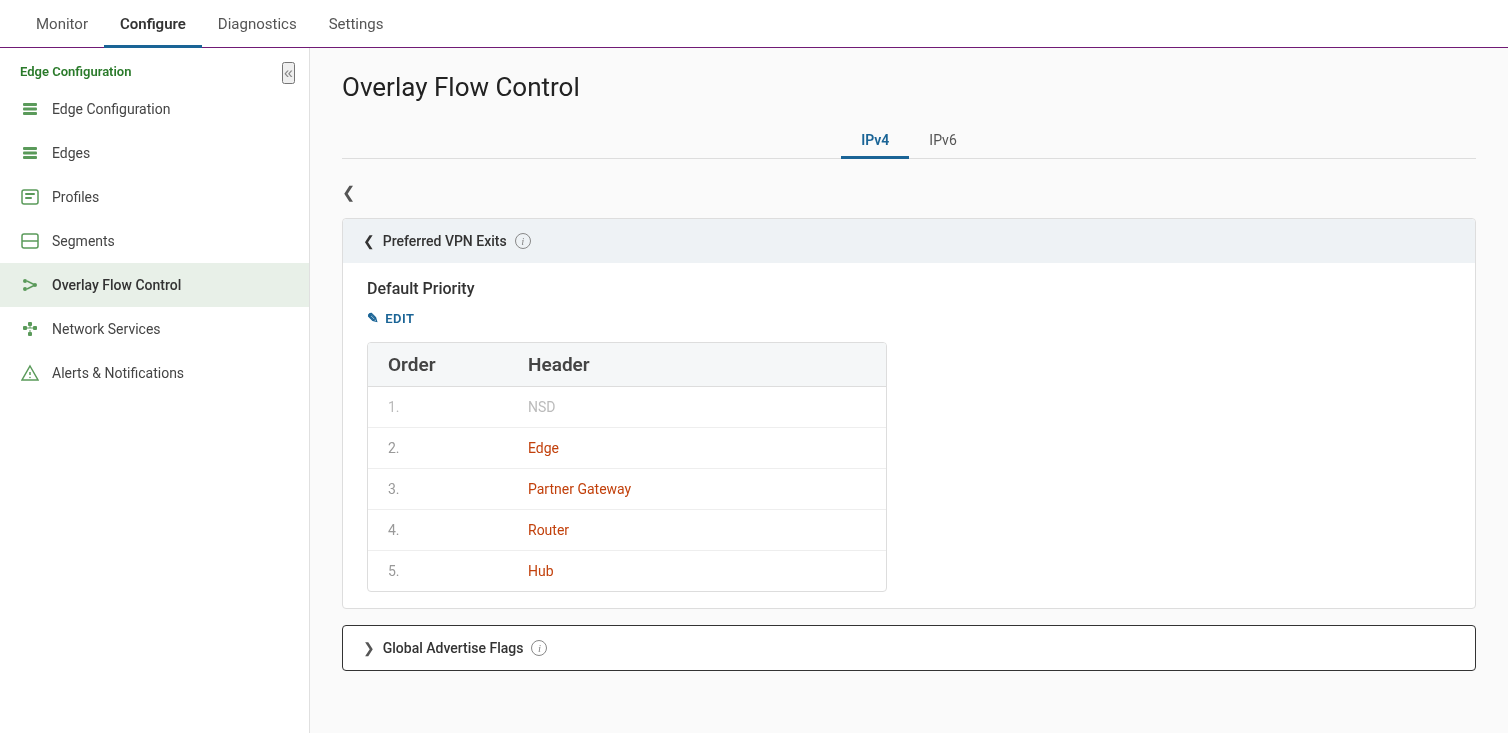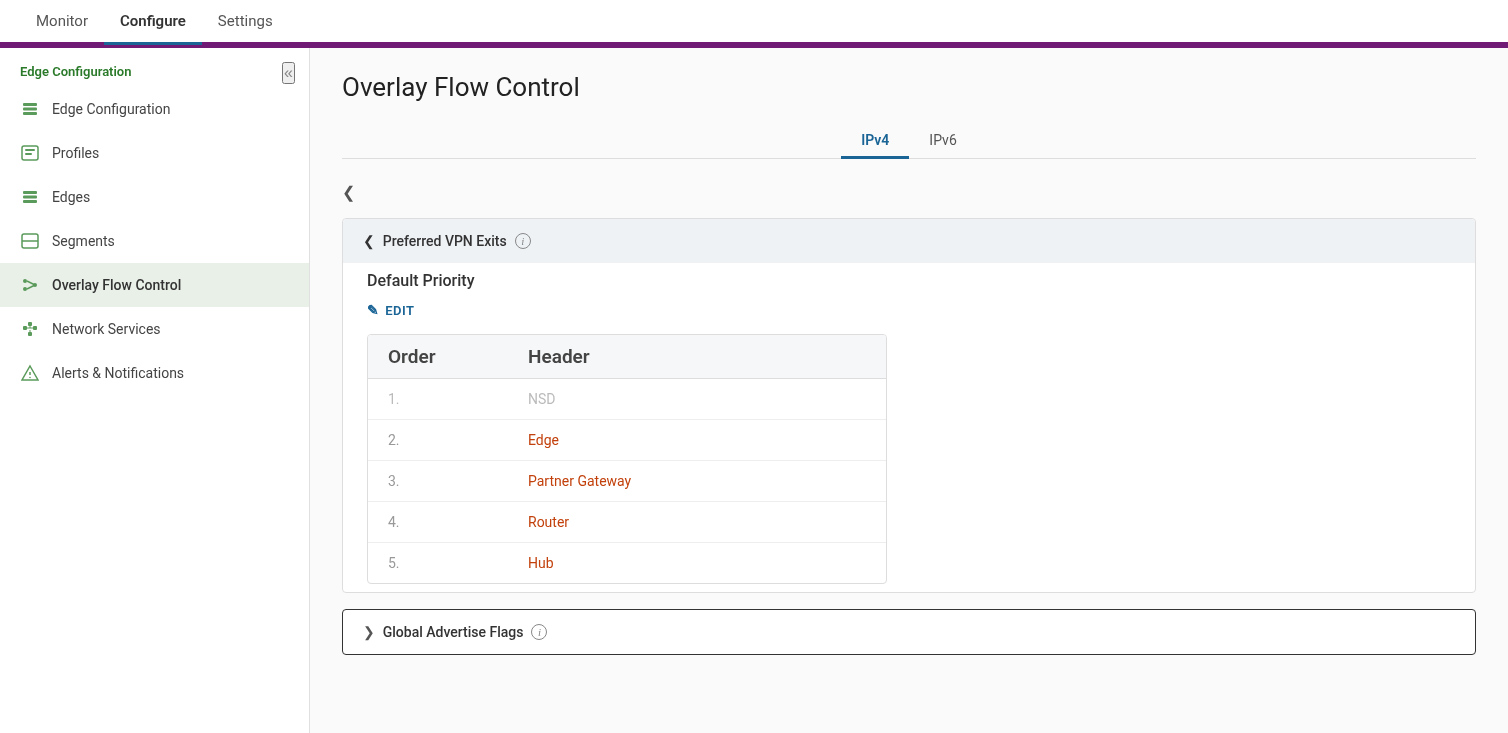--- a/index.html
+++ b/index.html
@@ -2,21 +2,21 @@
 <html><head>
   <meta charset="utf-8">
   <style>
     * { box-sizing: border-box; margin: 0; padding: 0; }
     body { font-family: -apple-system, BlinkMacSystemFont, 'Segoe UI', Roboto, sans-serif; background: #fff; color: #333; font-size: 14px; }
 
     
     .top-nav {
       display: flex;
       align-items: center;
-      border-bottom: 6px solid #701a75;
+      border-bottom: 1px solid #701a75;
       padding: 0 20px;
       height: 48px;
       background: #fff;
     }
     .top-nav-item {
       padding: 14px 16px;
       cursor: pointer;
       color: #555;
       font-size: 15px;
       position: relative;
@@ -170,21 +170,21 @@
       border: 1px solid #888;
       color: #888;
       display: inline-flex;
       align-items: center;
       justify-content: center;
       font-size: 11px;
       font-style: italic;
       font-family: serif;
     }
     .accordion-body {
-      padding: 8px 24px;
+      padding: 16px 24px;
     }
 
     
     .default-priority-title {
       font-size: 16px;
       font-weight: 500;
       color: #333;
       margin-bottom: 12px;
     }
     .edit-btn {
@@ -249,20 +249,21 @@
       color: #333;
     }
     .chevron-right { color: #555; font-size: 14px; }
   </style>
 </head>
 <body>
 
 <nav class="top-nav">
   <div class="top-nav-item">Monitor</div>
   <div class="top-nav-item active">Configure</div>
+  <div class="top-nav-item">Diagnostics</div>
   <div class="top-nav-item">Settings</div>
 </nav>
 
 <div class="layout">
 
   <aside class="sidebar">
     <button class="sidebar-collapse-btn">«</button>
 
     <div class="sidebar-section-title">Edge Configuration</div>
 
@@ -273,37 +274,37 @@
           <rect x="2" y="7.5" width="14" height="3" rx="1" fill="#5a9a5a"></rect>
           <rect x="2" y="12" width="14" height="3" rx="1" fill="#5a9a5a"></rect>
         </svg>
       </span>
       <span>Edge Configuration</span>
     </div>
 
     <div class="sidebar-item">
       <span class="sidebar-icon">
         <svg width="18" height="18" viewBox="0 0 18 18" fill="none">
+          <rect x="2" y="3" width="14" height="3" rx="1" fill="#5a9a5a"></rect>
+          <rect x="2" y="7.5" width="14" height="3" rx="1" fill="#5a9a5a"></rect>
+          <rect x="2" y="12" width="14" height="3" rx="1" fill="#5a9a5a"></rect>
+        </svg>
+      </span>
+      <span>Edges</span>
+    </div>
+
+    <div class="sidebar-item">
+      <span class="sidebar-icon">
+        <svg width="18" height="18" viewBox="0 0 18 18" fill="none">
           <rect x="1" y="2" width="16" height="14" rx="2" stroke="#5a9a5a" stroke-width="1.5" fill="none"></rect>
           <rect x="4" y="5" width="10" height="2" rx="1" fill="#5a9a5a"></rect>
           <rect x="4" y="9" width="7" height="2" rx="1" fill="#5a9a5a"></rect>
         </svg>
       </span>
       <span>Profiles</span>
-    </div>
-
-    <div class="sidebar-item">
-      <span class="sidebar-icon">
-        <svg width="18" height="18" viewBox="0 0 18 18" fill="none">
-          <rect x="2" y="3" width="14" height="3" rx="1" fill="#5a9a5a"></rect>
-          <rect x="2" y="7.5" width="14" height="3" rx="1" fill="#5a9a5a"></rect>
-          <rect x="2" y="12" width="14" height="3" rx="1" fill="#5a9a5a"></rect>
-        </svg>
-      </span>
-      <span>Edges</span>
     </div>
 
 
     <div class="sidebar-item">
       <span class="sidebar-icon">
         <svg width="18" height="18" viewBox="0 0 18 18" fill="none">
           <rect x="1" y="2" width="16" height="14" rx="2" stroke="#5a9a5a" stroke-width="1.5" fill="none"></rect>
           <line x1="1" y1="9" x2="17" y2="9" stroke="#5a9a5a" stroke-width="1.5"></line>
         </svg>
       </span>

